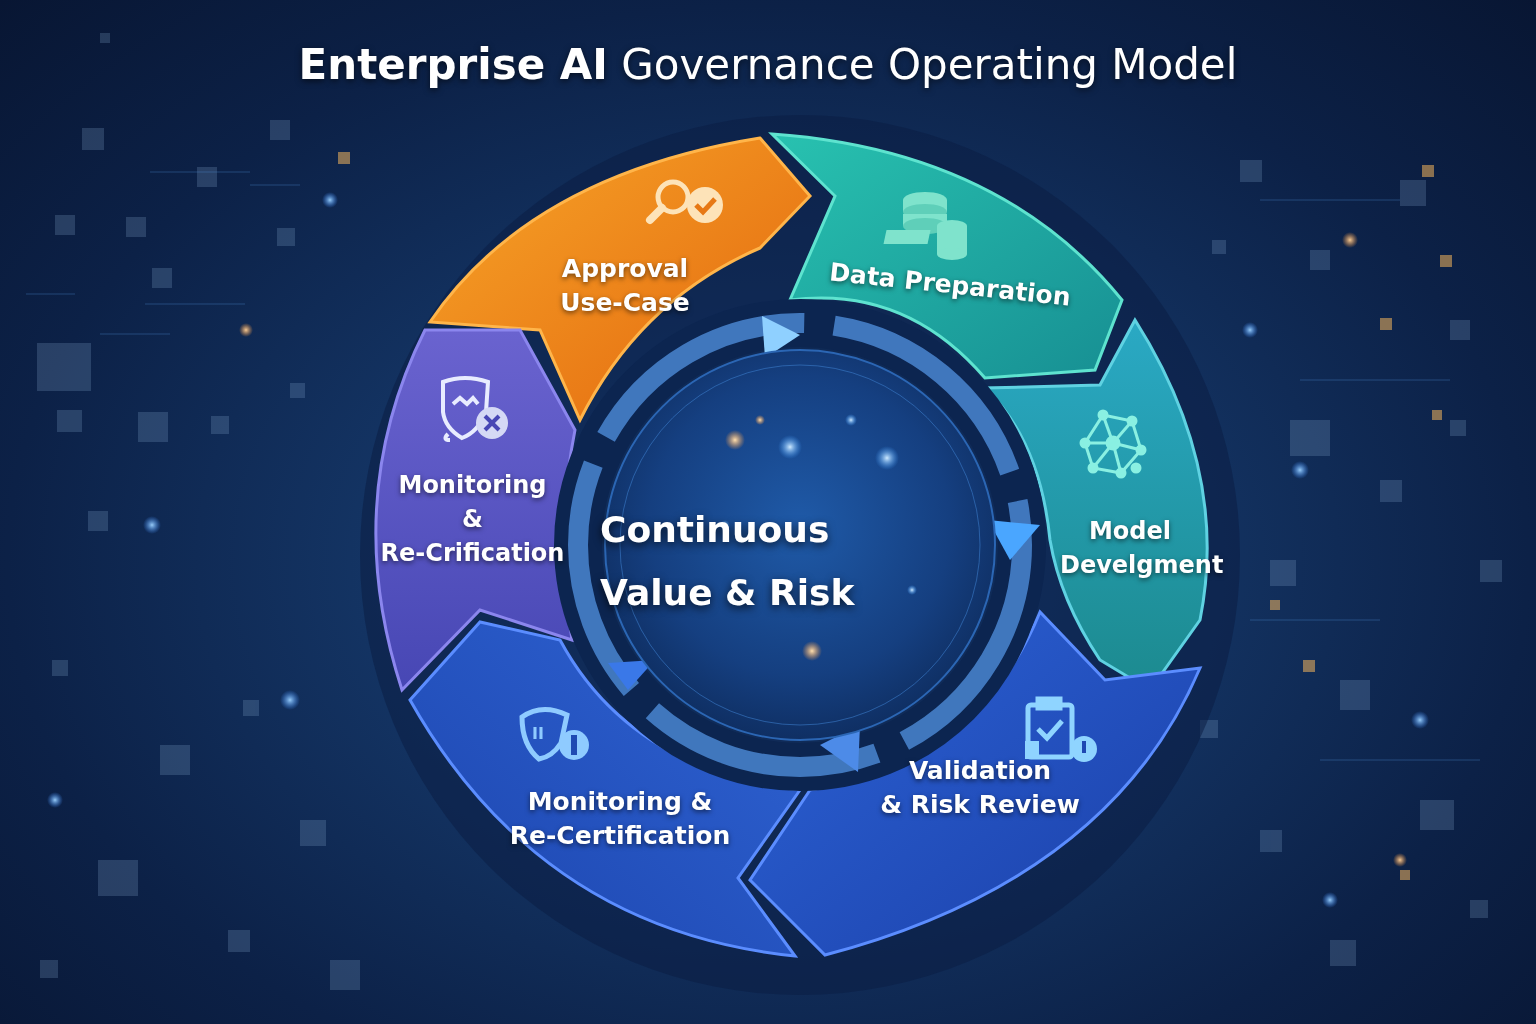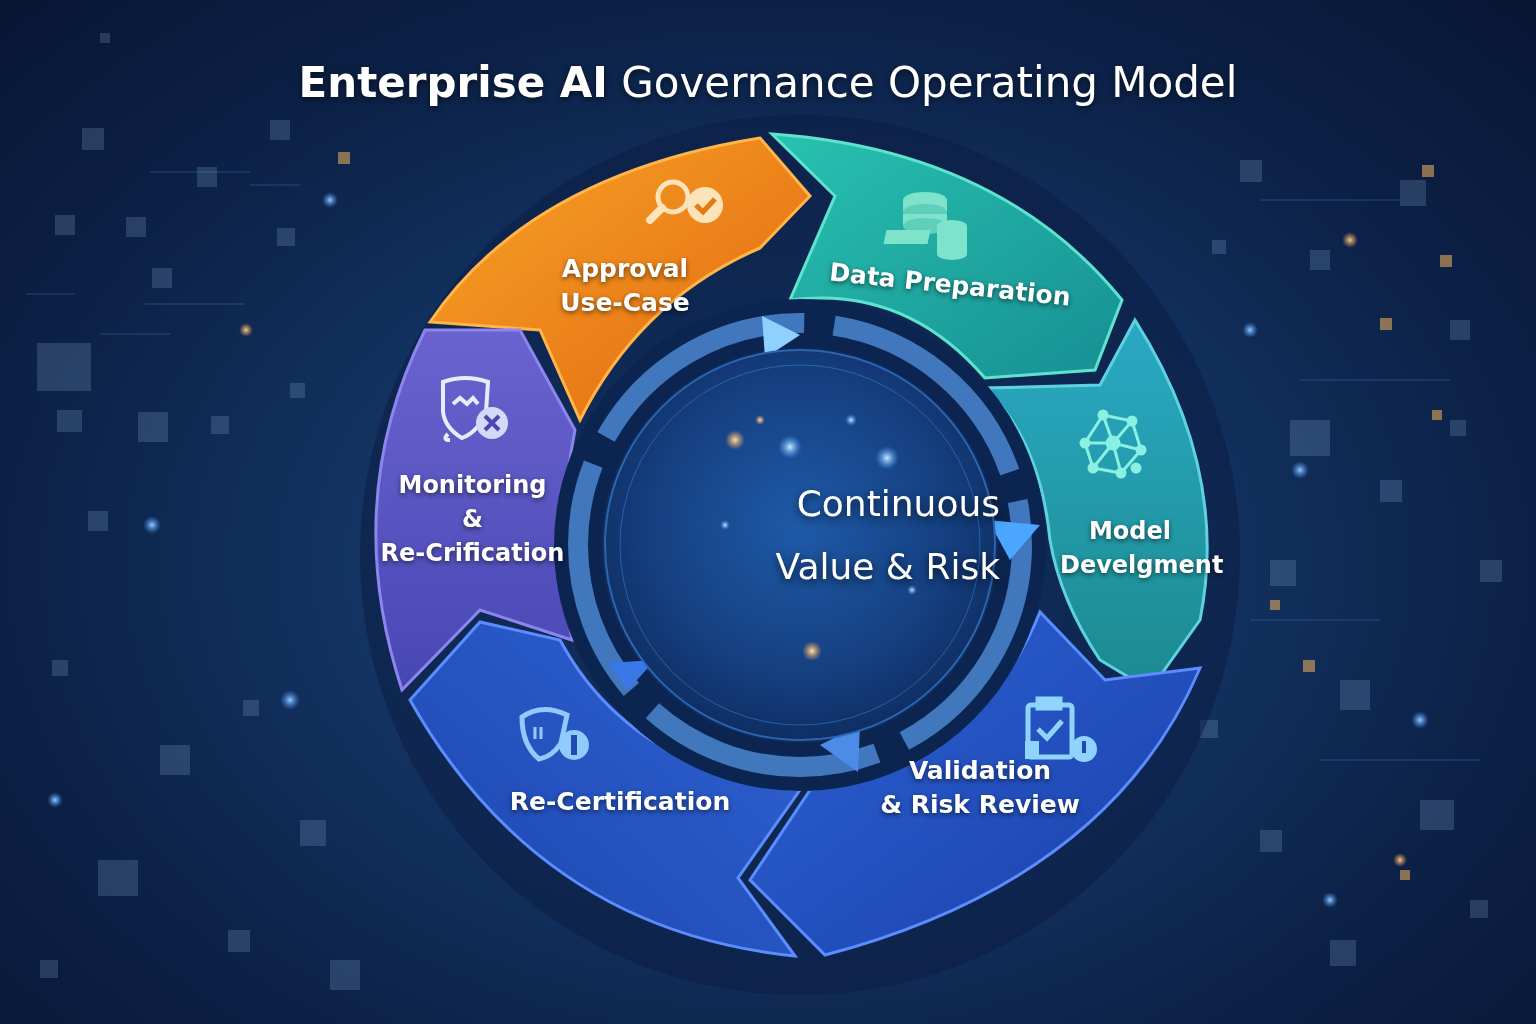--- a/index.html
+++ b/index.html
@@ -7,34 +7,34 @@
     width: 1536px; height: 1024px; overflow: hidden; position: relative;
     background: radial-gradient(ellipse at 50% 55%, #1d4a86 0%, #143565 35%, #0c2147 70%, #081633 100%);
     font-family: "DejaVu Sans", "Liberation Sans", sans-serif;
     color: #fff;
   }
   #bg-decor { position: absolute; left: 0; top: 0; width: 1536px; height: 1024px; }
   #diagram { position: absolute; left: 0; top: 0; width: 1536px; height: 1024px; }
   .title {
     position: absolute; left: 0; top: 40px; width: 1536px; text-align: center;
     font-family: "DejaVu Sans", sans-serif; font-size: 42px; color: #fff;
-    letter-spacing: 0px; text-shadow: 0 2px 6px rgba(0,0,0,0.6); margin-top: 18px;
+    letter-spacing: 0px; text-shadow: 0 2px 6px rgba(0,0,0,0.6);
   }
   .title .bold { font-weight: bold; }
   .title .light { font-weight: normal; }
   .seg-label {
     position: absolute; text-align: center; color: #fff; font-weight: bold;
     font-family: "DejaVu Sans", sans-serif; font-size: 25px; line-height: 34px;
     text-shadow: 0 2px 5px rgba(0,0,0,0.55);
     white-space: nowrap;
   }
   .seg-label span { display: block; }
   .center-label {
-    position: absolute; left: 600px; top: 472px; width: 400px; text-align: right;
-    font-family: "DejaVu Sans", sans-serif; font-weight: normal; font-size: 36px; line-height: 63px;
+    position: absolute; left: 600px; top: 498px; width: 400px; text-align: left;
+    font-family: "DejaVu Sans", sans-serif; font-weight: bold; font-size: 36px; line-height: 63px;
     color: #fff; text-shadow: 0 3px 8px rgba(0,0,0,0.7);
   }
   .center-label span { display: block; }
 </style>
 </head>
 <body>
 
 <svg id="bg-decor" viewBox="0 0 1536 1024" xmlns="http://www.w3.org/2000/svg">
   <defs>
     <radialGradient id="glowBlue" cx="50%" cy="50%" r="50%">
@@ -279,20 +279,21 @@
   <span>Model</span>
   <span>Develgment</span>
 </div>
 
 <div class="seg-label" style="left:870px; top:754px; width:220px;">
   <span>Validation</span>
   <span>&amp; Risk Review</span>
 </div>
 
 <div class="seg-label" style="left:505px; top:785px; width:230px;">
+  <span>Monitoring &amp;</span>
   <span>Re-Certification</span>
 </div>
 
 <div class="seg-label" style="left:375px; top:468px; width:195px; font-size:24px;">
   <span>Monitoring</span>
   <span>&amp;</span>
   <span>Re-Crification</span>
 </div>
 
 <div class="center-label">

